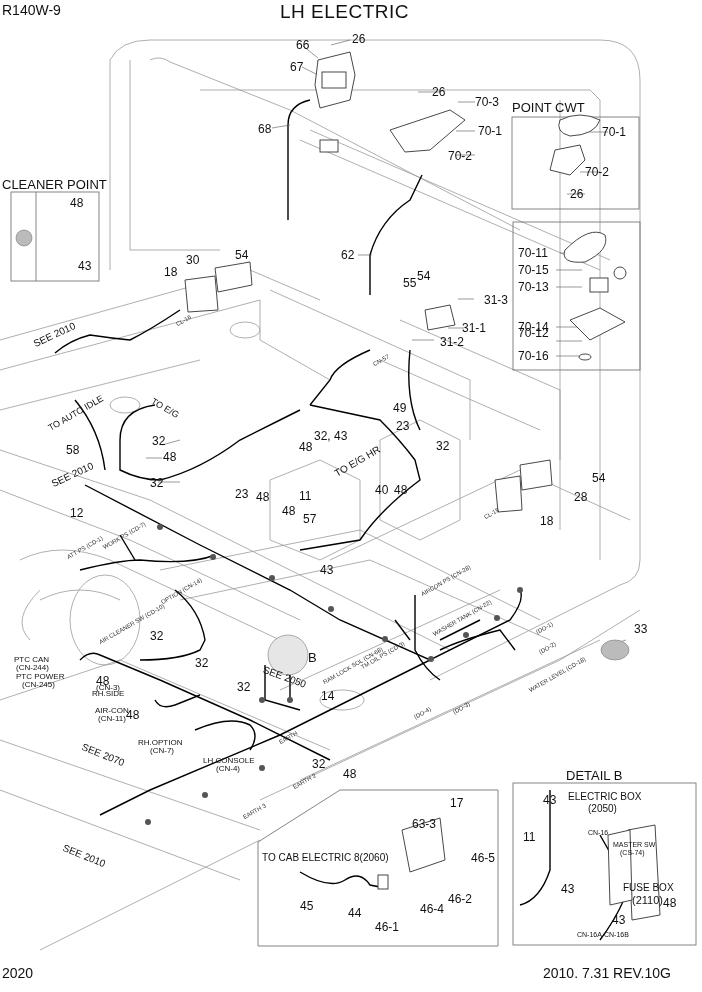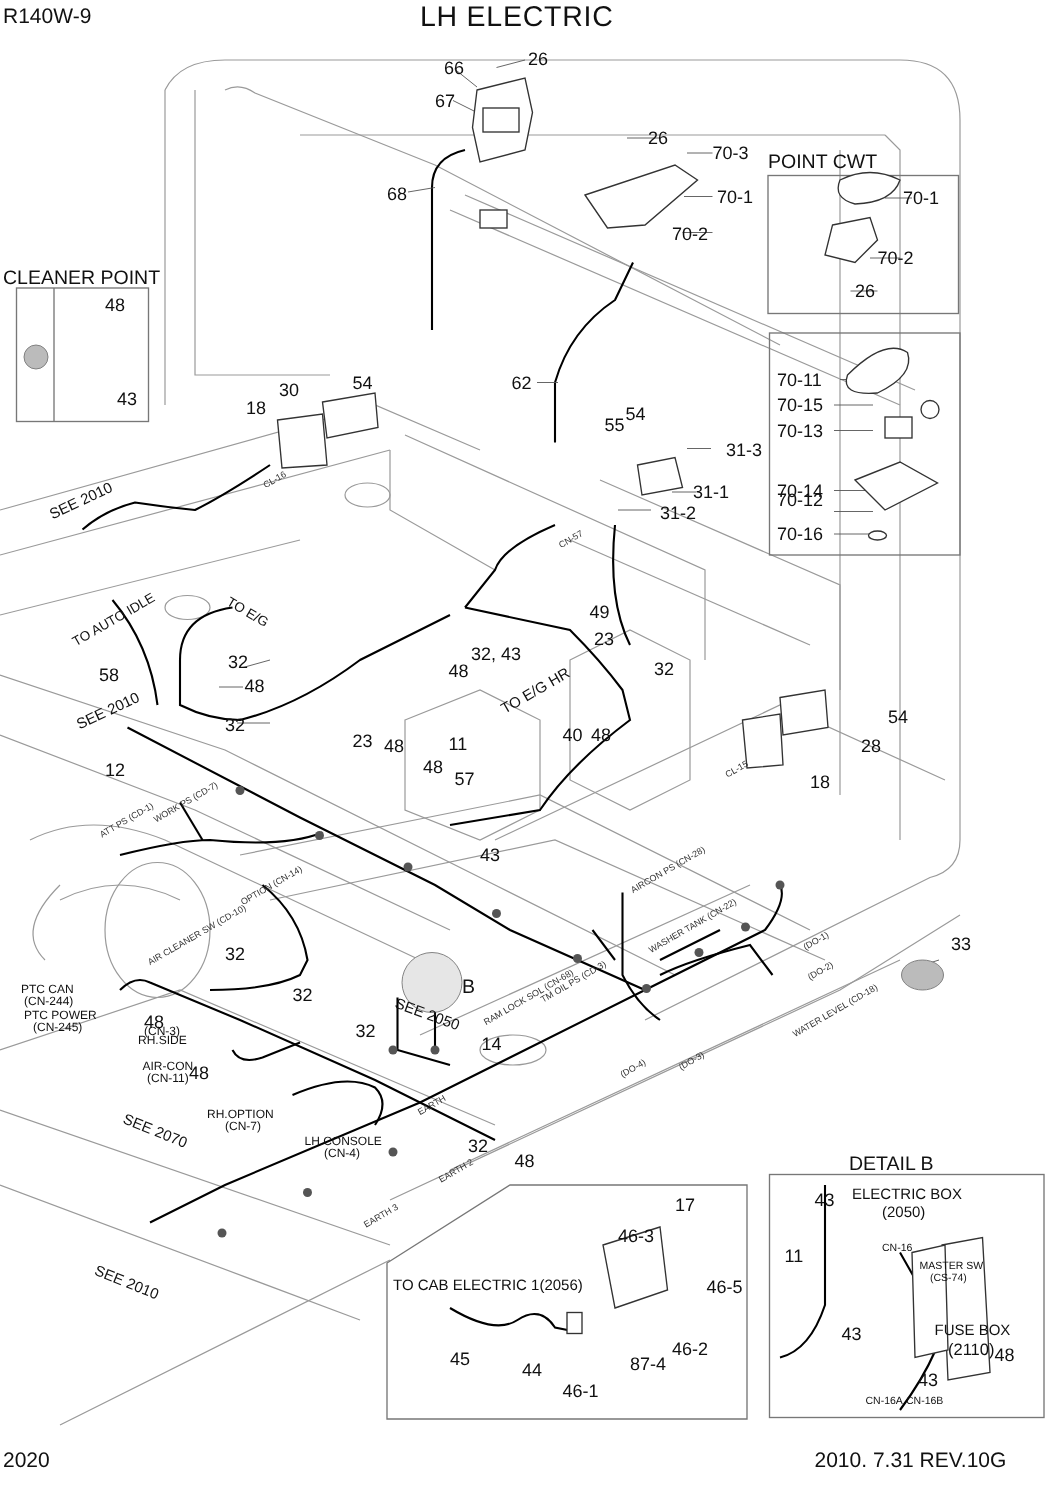--- a/index.html
+++ b/index.html
@@ -206,26 +206,26 @@
 <span class="lbl sm" style="left:620px;top:849px;font-size:7px">(CS-74)</span>
 <span class="lbl sm" style="left:588px;top:829px;font-size:7px">CN-16</span>
 <span class="lbl sm" style="left:577px;top:931px;font-size:7px">CN-16A</span>
 <span class="lbl sm" style="left:604px;top:931px;font-size:7px">CN-16B</span>
 <span class="lbl pn" style="left:543px;top:794px">43</span>
 <span class="lbl pn" style="left:523px;top:831px">11</span>
 <span class="lbl pn" style="left:561px;top:883px">43</span>
 <span class="lbl pn" style="left:612px;top:914px">43</span>
 <span class="lbl pn" style="left:663px;top:897px">48</span>
 
-<span class="lbl" style="left:262px;top:853px;font-size:10px">TO CAB ELECTRIC 1(2056)</span>
+<span class="lbl" style="left:262px;top:853px;font-size:10px">TO CAB ELECTRIC 8(2060)</span>
 <span class="lbl pn" style="left:450px;top:797px">17</span>
-<span class="lbl pn" style="left:412px;top:818px">46-3</span>
+<span class="lbl pn" style="left:412px;top:818px">63-3</span>
 <span class="lbl pn" style="left:471px;top:852px">46-5</span>
 <span class="lbl pn" style="left:448px;top:893px">46-2</span>
-<span class="lbl pn" style="left:420px;top:903px">87-4</span>
+<span class="lbl pn" style="left:420px;top:903px">46-4</span>
 <span class="lbl pn" style="left:375px;top:921px">46-1</span>
 <span class="lbl pn" style="left:300px;top:900px">45</span>
 <span class="lbl pn" style="left:348px;top:907px">44</span>
 
 <span class="lbl" style="left:32px;top:340px;font-size:10px;transform:rotate(-25deg);transform-origin:left top">SEE 2010</span>
 <span class="lbl" style="left:50px;top:480px;font-size:10px;transform:rotate(-25deg);transform-origin:left top">SEE 2010</span>
 <span class="lbl" style="left:65px;top:843px;font-size:10px;transform:rotate(22deg);transform-origin:left top">SEE 2010</span>
 <span class="lbl" style="left:84px;top:742px;font-size:10px;transform:rotate(22deg);transform-origin:left top">SEE 2070</span>
 <span class="lbl" style="left:265px;top:665px;font-size:10px;transform:rotate(20deg);transform-origin:left top">SEE 2050</span>
 <span class="lbl" style="left:47px;top:425px;font-size:9px;transform:rotate(-30deg);transform-origin:left top">TO AUTO IDLE</span>

